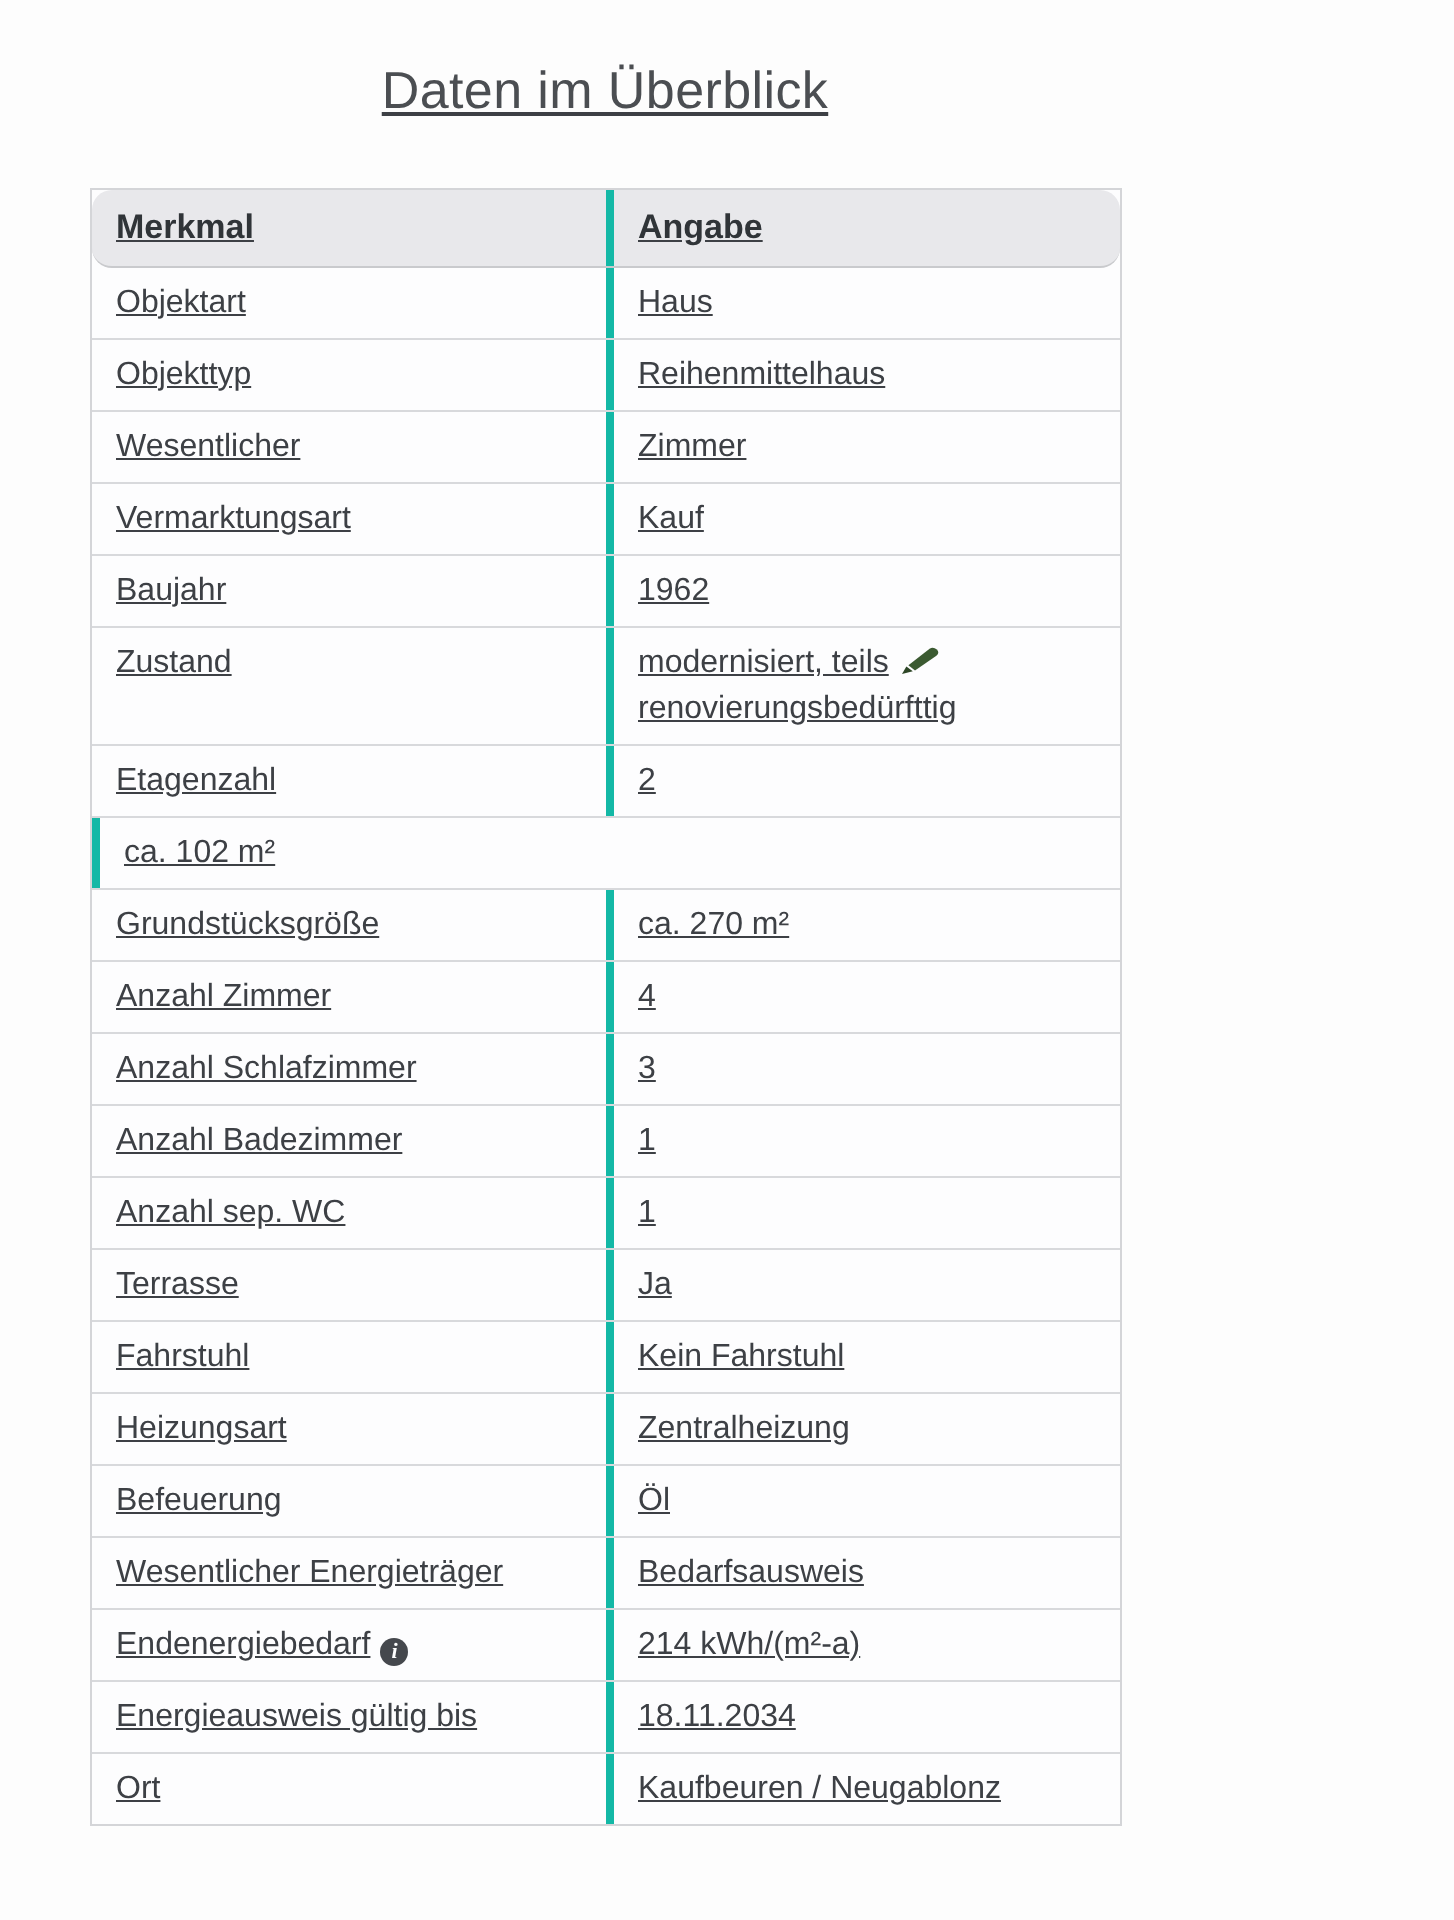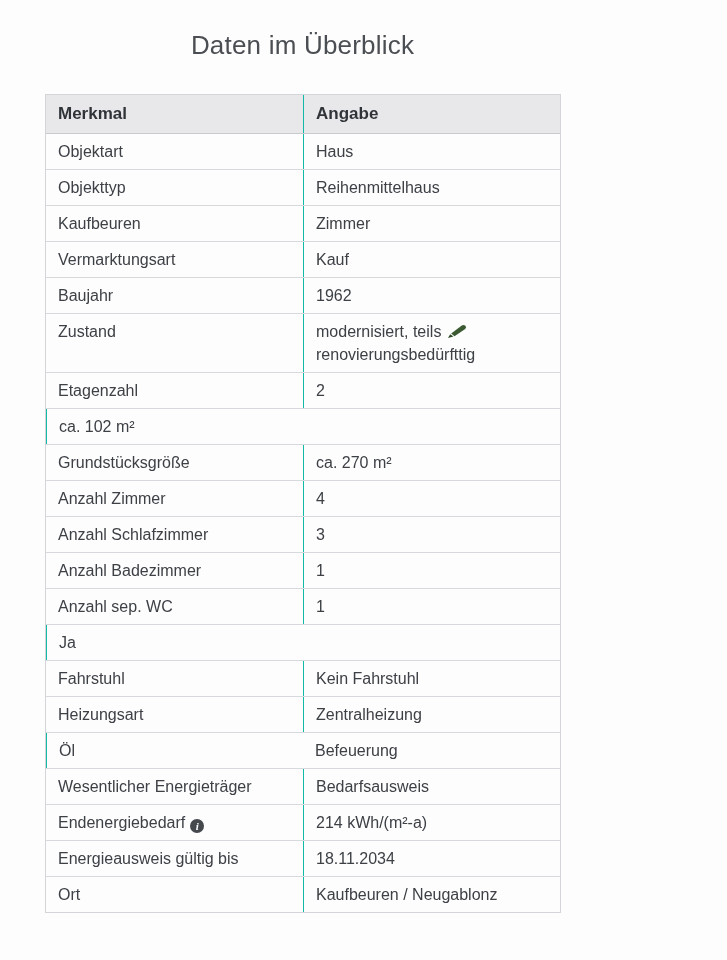--- a/index.html
+++ b/index.html
@@ -3,47 +3,47 @@
 <meta charset="utf-8">
 <style>
   * { box-sizing: border-box; margin: 0; padding: 0; }
   html, body {
     width: 727px; height: 960px;
     overflow: hidden;
     background: #fdfdfd;
     font-family: "Liberation Sans", sans-serif;
     color: #3d4045;
   }
-  .page { width: 605px; height: 960px; overflow: hidden; }
+  .page { width: 605px; height: 960px; overflow: hidden; text-decoration: underline; }
   .page-title {
     margin-top: 30px;
     text-align: center;
     font-size: 26px;
     font-weight: 400;
     color: #4b4e52;
     letter-spacing: 0.2px;
   }
   .data-table {
     margin: 33px 44px 0 45px;
     border: 1px solid #d4d5d8;
     background: #fdfdfe;
   }
   .trow { display: flex; border-top: 1px solid #d8d9dc; }
-  .trow:first-child { border-top: none; }
+  .trow:first-child { border-top: none; border-radius: 10px; }
   .thead {
     background: #e8e8eb;
     border-bottom: 1px solid #c9cacd;
   }
   .cell {
     width: 50%;
     padding: 7px 12px;
     font-size: 16px;
     line-height: 21px;
   }
-  .cell.val { border-left: 1px solid #14b8a6; }
+  .cell.val { border-left: 4px solid #14b8a6; }
   .thead .cell {
     font-size: 17px;
     font-weight: 700;
     color: #303438;
     padding: 9px 12px;
     line-height: 20px;
   }
   .info-icon {
     display: inline-block;
     width: 14px; height: 14px;
@@ -83,21 +83,21 @@
     <div class="cell"><span class="lbl-text">Objektart</span></div>
     <div class="cell val"><span class="val-text">Haus</span></div>
   </div>
 
   <div class="trow">
     <div class="cell"><span class="lbl-text">Objekttyp</span></div>
     <div class="cell val"><span class="val-text">Reihenmittelhaus</span></div>
   </div>
 
   <div class="trow">
-    <div class="cell"><span class="lbl-text">Kaufbeuren</span></div>
+    <div class="cell"><span class="lbl-text">Wesentlicher</span></div>
     <div class="cell val"><span class="val-text">Zimmer</span></div>
   </div>
 
   <div class="trow">
     <div class="cell"><span class="lbl-text">Vermarktungsart</span></div>
     <div class="cell val"><span class="val-text">Kauf</span></div>
   </div>
 
   <div class="trow">
     <div class="cell"><span class="lbl-text">Baujahr</span></div>
@@ -140,36 +140,37 @@
     <div class="cell"><span class="lbl-text">Anzahl Badezimmer</span></div>
     <div class="cell val"><span class="val-text">1</span></div>
   </div>
 
   <div class="trow">
     <div class="cell"><span class="lbl-text">Anzahl sep. WC</span></div>
     <div class="cell val"><span class="val-text">1</span></div>
   </div>
 
   <div class="trow">
+    <div class="cell"><span class="lbl-text">Terrasse</span></div>
     <div class="cell val"><span class="val-text">Ja</span></div>
   </div>
 
   <div class="trow">
     <div class="cell"><span class="lbl-text">Fahrstuhl</span></div>
     <div class="cell val"><span class="val-text">Kein Fahrstuhl</span></div>
   </div>
 
   <div class="trow">
     <div class="cell"><span class="lbl-text">Heizungsart</span></div>
     <div class="cell val"><span class="val-text">Zentralheizung</span></div>
   </div>
 
   <div class="trow">
+    <div class="cell"><span class="lbl-text">Befeuerung</span></div>
     <div class="cell val"><span class="val-text">Öl</span></div>
-    <div class="cell"><span class="lbl-text">Befeuerung</span></div>
   </div>
 
   <div class="trow">
     <div class="cell"><span class="lbl-text">Wesentlicher Energieträger</span></div>
     <div class="cell val"><span class="val-text">Bedarfsausweis</span></div>
   </div>
 
   <div class="trow">
     <div class="cell"><span class="lbl-text">Endenergiebedarf</span><span class="info-icon">i</span></div>
     <div class="cell val"><span class="val-text">214 kWh/(m²-a)</span></div>

